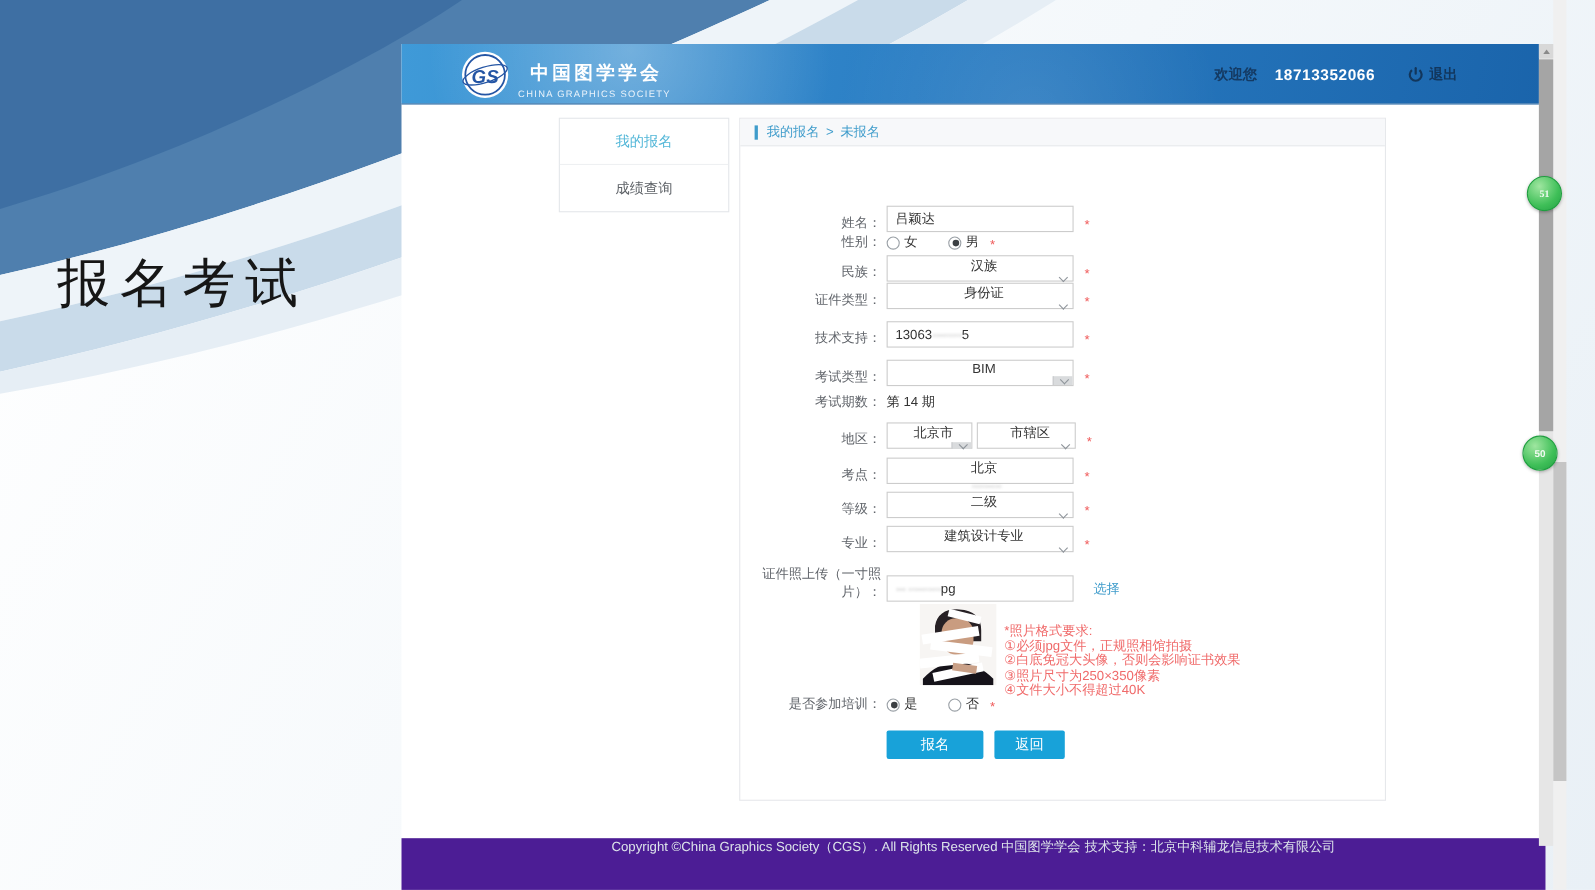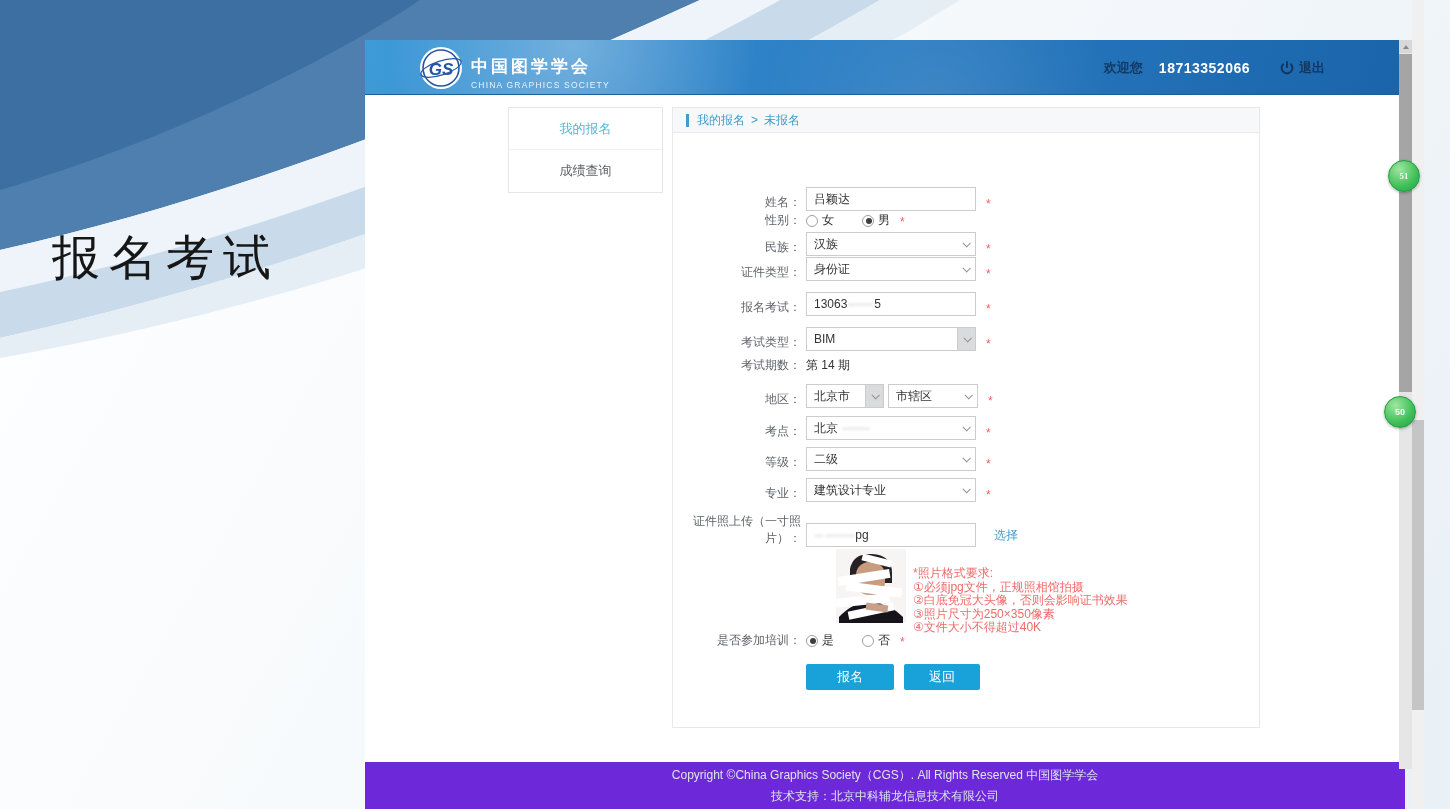--- a/index.html
+++ b/index.html
@@ -20,21 +20,21 @@
     background:#ffffff; z-index:2; }
 
   
   .site-header { position:absolute; left:0; top:0; width:100%; height:55px;
     background:
       radial-gradient(circle at 20% 10%, rgba(255,255,255,.30), transparent 22%),
       radial-gradient(circle at 55% 120%, rgba(255,255,255,.10), transparent 30%),
       linear-gradient(100deg,#3f9ad8 0%,#2b7ec4 45%,#1a64ab 100%);
     border-bottom:1px solid #1a5f9e; }
   .logo-wrap { position:absolute; left:54px; top:6px; display:flex; align-items:flex-end; gap:8px; }
-  .logo-text-cn { color:#fff; font-size:17px; font-weight:bold; letter-spacing:3px; }
+  .logo-text-cn { color:#fff; font-size:17px; font-weight:bold; letter-spacing:3px;margin-left:11px; }
   .logo-text-en { color:#eaf3fb; font-size:8.5px; letter-spacing:1.2px; margin-top:2px; }
   .hdr-right { position:absolute; right:80px; top:0; height:55px;
     display:flex; align-items:center; gap:16px; font-size:13px; }
   .welcome { color:#143a63; font-weight:bold; }
   .phone { color:#ffffff; font-weight:bold; font-size:14px; letter-spacing:.5px; }
   .logout { display:flex; align-items:center; gap:5px; color:#12365c; font-weight:bold;
     cursor:pointer; margin-left:14px; }
 
   
   .sidebar { position:absolute; left:143px; top:67px; width:155px;
@@ -59,21 +59,21 @@
   .fval { margin-left:5px; display:flex; align-items:center; }
   .req { color:#f05f5f; margin-left:10px; font-size:12px; }
 
   .tinput { width:170px; height:24px; border:1px solid #cccccc; background:#fff;
     font-size:12px; color:#333; padding:0 7px; display:flex; align-items:center; }
   input.tinput { font-family:inherit; }
   .masked { filter:blur(1.6px); opacity:.55; letter-spacing:-1px; }
 
   .sel { width:170px; height:24px; border:1px solid #cccccc; background:#fff;
     display:flex; align-items:center; padding-left:7px; font-size:12px; color:#333;
-    cursor:pointer; }
+    cursor:pointer;flex-direction:column; }
   .sel.w78 { width:78px; } .sel.w90 { width:90px; margin-left:4px; }
   .chevbox { margin-left:auto; width:18px; height:22px; display:flex;
     align-items:center; justify-content:center; }
   .chevbox.grey { background:#d9dbdd; border-left:1px solid #c9cbcd; }
   .chev { display:inline-block; width:6px; height:6px;
     border-right:1px solid #8f959b; border-bottom:1px solid #8f959b;
     transform:rotate(45deg) translateY(-1px); }
 
   .radio { display:inline-block; width:12px; height:12px; border:1px solid #9aa0a6;
     border-radius:50%; position:relative; background:#fff; cursor:pointer; }
@@ -83,26 +83,26 @@
   .radio-group-gap { margin-left:28px; }
 
   .choose-link { color:#3f9ccb; margin-left:18px; cursor:pointer; }
 
   .photo-rules { position:absolute; left:240px; top:459px; color:#f06a6a;
     font-size:12px; line-height:13px; }
   .photo-rules div { margin-bottom:0.5px; }
 
   .btn { height:26px; border:none; color:#fff; background:#18a2d9; font-size:13px;
     cursor:pointer; border-radius:2px; font-family:inherit; }
-  .btn-submit { width:88px; } .btn-back { width:76px; margin-left:10px; }
+  .btn-submit { width:88px; } .btn-back { width:64px; margin-left:10px; }
 
   
   .site-footer { position:absolute; left:0; top:722px; width:100%; height:47px;
-    background:#6d28d9; color:#dde4ea; text-align:center; font-size:12px;
-    display:flex; flex-direction:column; justify-content:center; gap:4px; }
+    background:#4c1d95; color:#dde4ea; font-size:12px;
+    display:flex; flex-direction:row; justify-content:center; gap:4px; }
 
   
   .sb1 { position:absolute; left:1399px; top:40px; width:13px; height:729px;
     background:#e6e6e6; z-index:3; }
   .sb1-arrow { position:absolute; top:0; left:0; width:13px; height:13px; background:#d8d8d8;
     display:flex; align-items:center; justify-content:center; }
   .tri-up { width:0; height:0; border-left:3px solid transparent;
     border-right:3px solid transparent; border-bottom:4px solid #8a8a8a; }
   .sb1-thumb { position:absolute; top:14px; left:0; width:13px; height:338px; background:#a5a5a5; }
   .sb2 { position:absolute; left:1412px; top:0; width:12px; height:809px;
@@ -209,21 +209,21 @@
           <span>身份证</span>
           <span class="chevbox">
               <i class="chev"></i>
             </span>
         </span>
       </span>
       <span class="req">*</span>
     </div>
 
     <div class="frow" style="top:184px;">
-      <span class="flabel">报名考试：</span>
+      <span class="flabel">技术支持：</span>
       <span class="fval">
         <span class="tinput">
           <span>13063</span>
           <span class="masked">·········</span>
           <span>5</span>
         </span>
       </span>
       <span class="req">*</span>
     </div>
 

